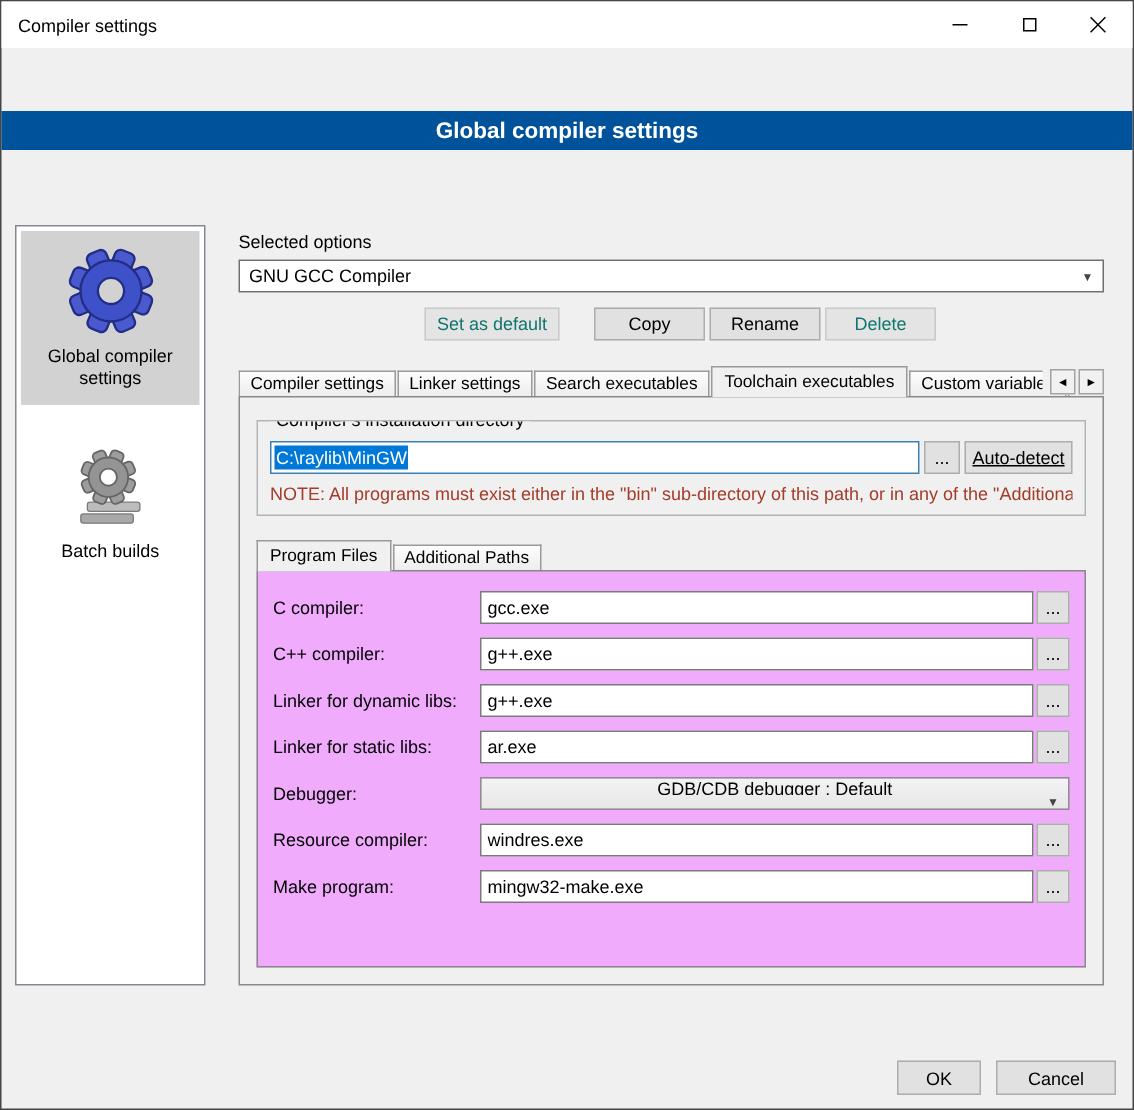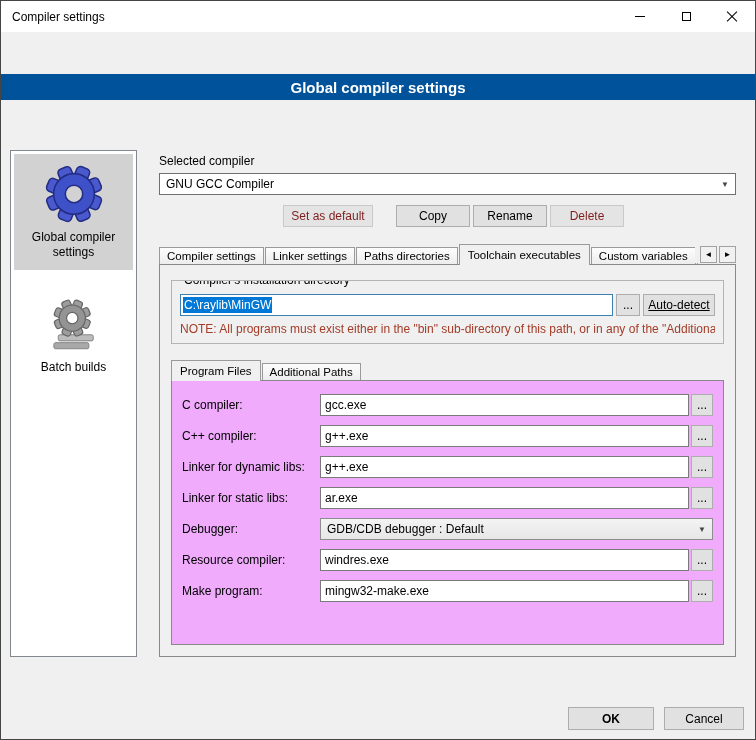--- a/index.html
+++ b/index.html
@@ -30,24 +30,24 @@
   .side-item { display:flex; flex-direction:column; align-items:center; text-align:center; padding:8px 2px 10px; margin-bottom:20px; }
   .side-item.selected { background:#d2d2d2; }
   .side-label { margin-top:6px; line-height:1.25; }
 
   .main { flex:1 1 auto; display:flex; flex-direction:column; padding:2px 10px 0 12px; min-width:0; }
   .field-label { margin:2px 0 5px; }
 
   .combo { height:22px; border:1px solid #707070; background:#fff; display:flex; align-items:center; padding:0 6px; flex:0 0 auto; }
   .combo-text { white-space:nowrap; overflow:hidden; }
   .combo-arrow { margin-left:auto; font-size:8px; color:#444; padding-left:6px; }
-  .combo.gray { background:linear-gradient(#f3f3f3,#e7e7e7); border-color:#8e8e8e; }
+  .combo.gray { background:linear-gradient(#f3f3f3,#e7e7e7); border-color:#8e8e8e;flex-direction:column; }
 
   .btn { height:22px; background:#e1e1e1; border:1px solid #adadad; font-size:12px; display:flex; align-items:center; justify-content:center; white-space:nowrap; }
-  .btn.disabled { color:#7f1d1d; border-color:#c9c9c9; background:#e4e4e4;text-align:center; }
+  .btn.disabled { color:#0f766e; border-color:#c9c9c9; background:#e4e4e4;text-align:center; }
 
   .actions-row { display:flex; margin-top:10px; height:22px; flex:0 0 auto; }
   .btn-setdefault { width:90px; margin-left:124px; }
   .btn-copy   { width:74px; margin-left:23px; }
   .btn-rename { width:74px; margin-left:3px; }
   .btn-delete { width:74px; margin-left:3px; }
   .btn-reset  { width:107px; margin-left:auto; }
 
   
   .tabbar { display:flex; align-items:flex-end; margin-top:14px; position:relative; z-index:2; height:24px; overflow:hidden; flex:0 0 auto; }
@@ -72,21 +72,21 @@
   .subpanel { border:1px solid #898989; margin-top:-1px; flex:1 1 auto; padding:13px 10px; background:#f0abfc; position:relative; z-index:1; min-height:0; }
 
   .prow { display:flex; align-items:center; margin-bottom:9px; height:22px; }
   .prow-label { width:138px; flex:0 0 auto; }
   .prow-input { flex:1 1 auto; height:22px; border:1px solid #7a7a7a; background:#fff; padding:0 4px; font-size:12px; font-family:inherit; min-width:0; }
   .prow-browse { width:22px; margin-left:2px; flex:0 0 auto; }
   .prow .combo { flex:1 1 auto; }
 
   
   .footer { flex:0 0 auto; height:40px; display:flex; justify-content:flex-end; align-items:flex-start; gap:10px; padding:8px 11px 0; }
-  .btn-ok { width:86px; height:23px;font-weight:bold; }
+  .btn-ok { width:56px; height:23px; }
   .btn-cancel { width:80px; height:23px; }
 </style>
 </head>
 <body>
 
 <div class="window">
 
   <div class="titlebar">
     <div class="title-text">Compiler settings</div>
     <div class="win-controls">
@@ -136,38 +136,38 @@
               <circle r="6.5" fill="#fff"></circle>
             </g>
           </g>
         </svg>
         <div class="side-label">Batch builds</div>
       </div>
     </div>
 
     <div class="main">
 
-      <div class="field-label">Selected compiler</div>
+      <div class="field-label">Selected options</div>
 
       <div class="combo">
         <span class="combo-text">GNU GCC Compiler</span>
         <span class="combo-arrow">▼</span>
       </div>
 
       <div class="actions-row">
         <div class="btn disabled btn-setdefault">Set as default</div>
         <div class="btn btn-copy">Copy</div>
         <div class="btn btn-rename">Rename</div>
         <div class="btn disabled btn-delete">Delete</div>
       </div>
 
       <div class="tabbar">
         <div class="tab">Compiler settings</div>
         <div class="tab">Linker settings</div>
-        <div class="tab">Paths directories</div>
+        <div class="tab">Search executables</div>
         <div class="tab active">Toolchain executables</div>
         <div class="tab">Custom variables</div>
         <div class="tab">Build options</div>
         <div class="tab-arrows">
           <div class="tab-scroll">◄</div>
           <div class="tab-scroll">►</div>
         </div>
       </div>
 
       <div class="panel">

